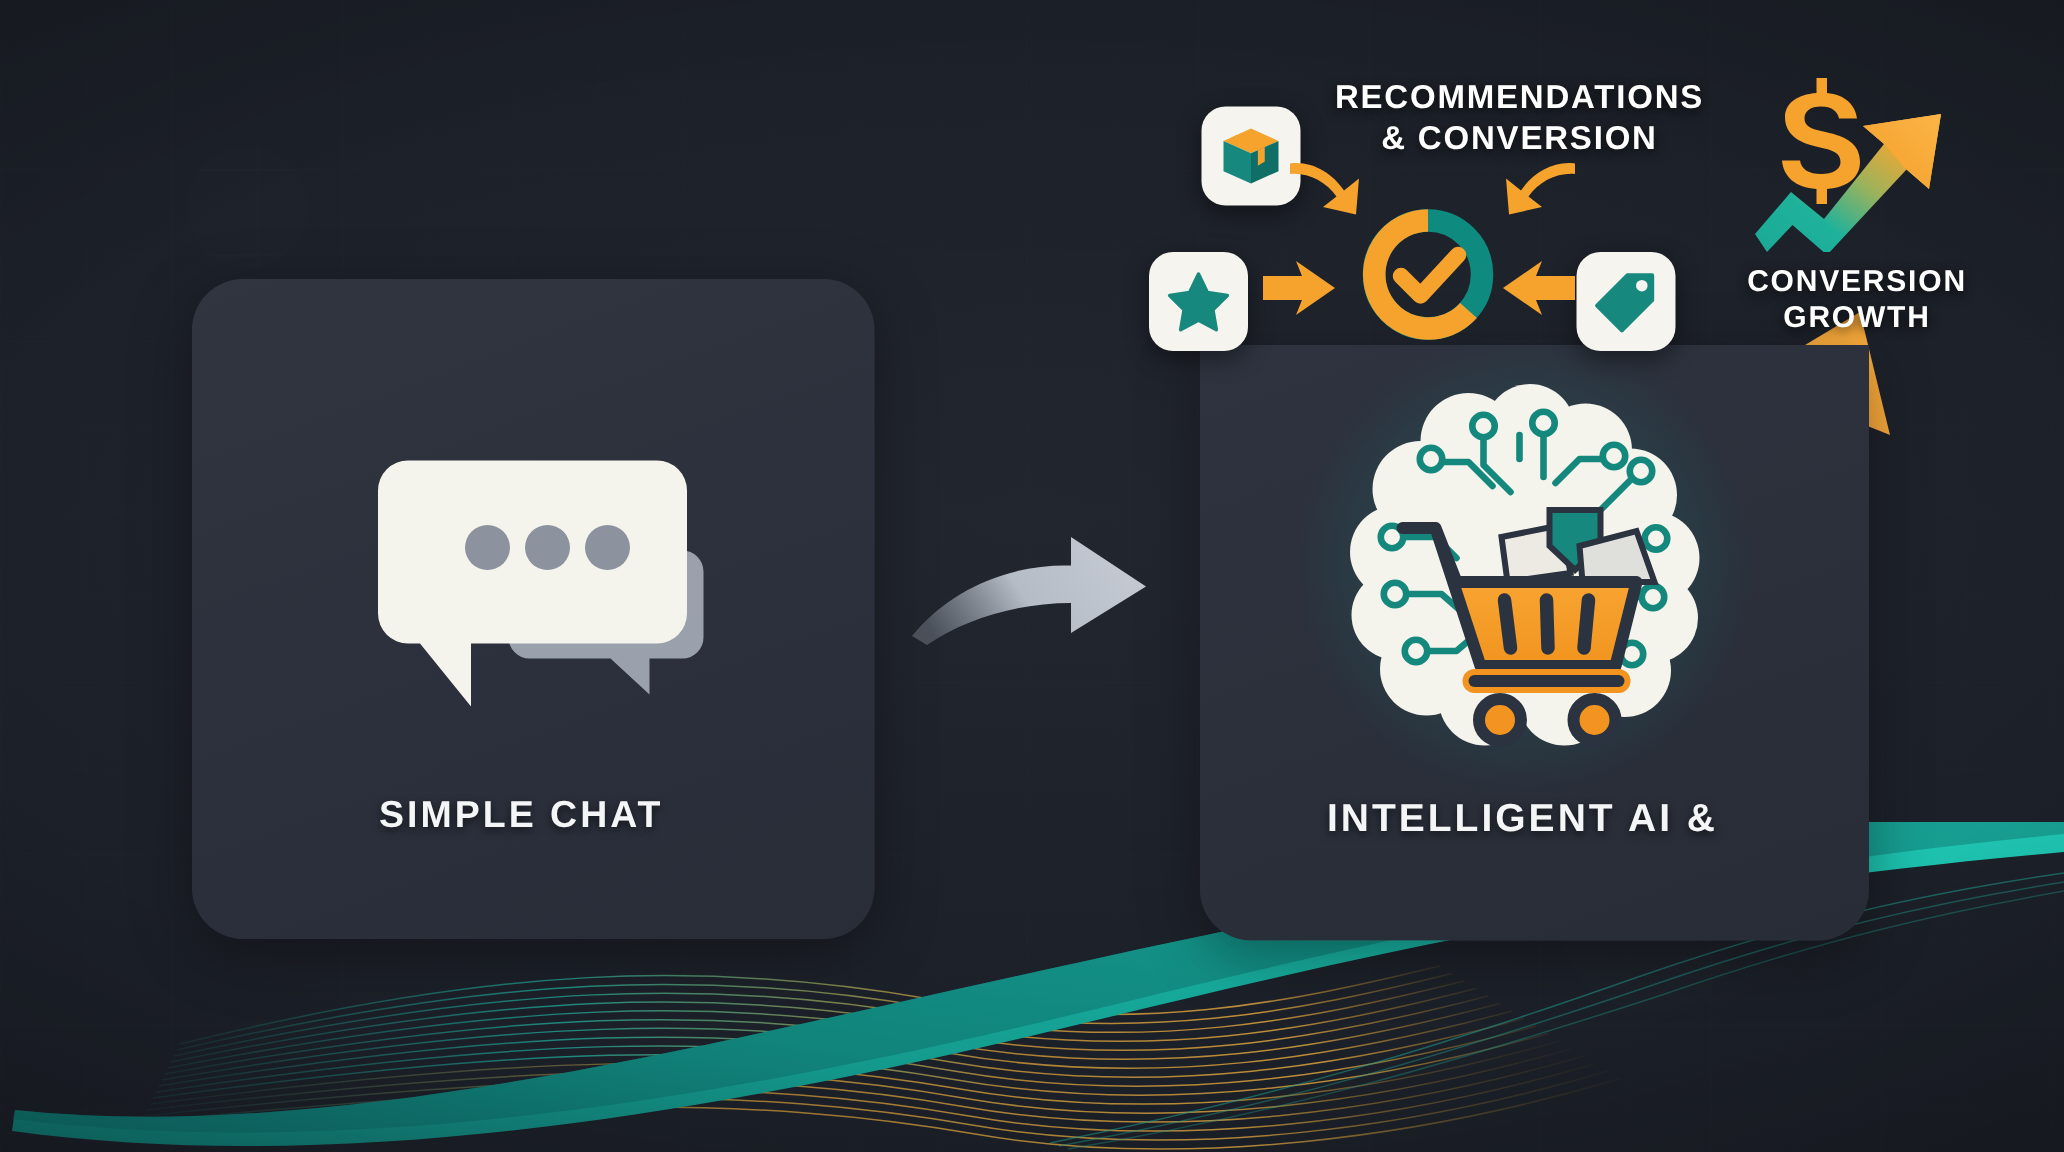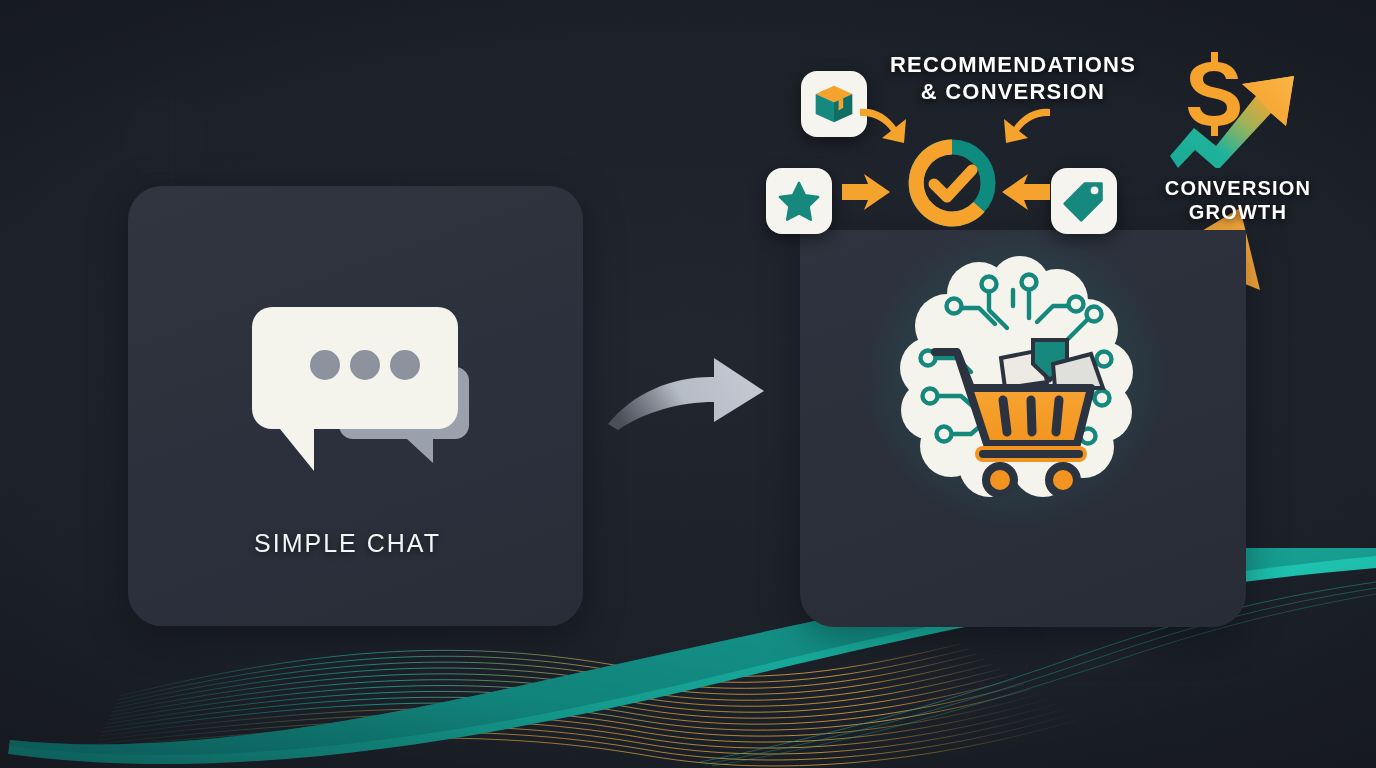--- a/index.html
+++ b/index.html
@@ -57,21 +57,21 @@
     left: 800px; top: 230px;
     width: 446px; height: 397px;
     border-radius: 0 0 34px 34px;
     background: linear-gradient(160deg, #2e333f 0%, #2a2f3a 60%, #272c36 100%);
   }
   .panel-label {
     position: absolute;
     left: 0; right: 16px;
     text-align: center;
     color: #f4f5f7;
-    font-weight: 400;
+    font-weight: 700;
     letter-spacing: 2.0px;
     text-shadow: 0 2px 6px rgba(0,0,0,.6);
     line-height: 1.22;
   }
   .panel-left .panel-label {
     top: 342px;
     font-size: 25px;
   }
   .panel-right .panel-label {
     top: 300px;
@@ -296,21 +296,21 @@
         <stop offset="45%" stop-color="#b6bcc6"></stop>
         <stop offset="100%" stop-color="#c5cad3"></stop>
       </linearGradient>
     </defs>
     <path d="M 4,72 C 30,40 70,24 110,25 L 110,6 L 160,39 L 110,70 L 110,50
              C 76,50 40,60 14,78 Z" fill="url(#midArrowGrad)"></path>
   </svg>
 
   <div class="panel panel-right">
     <div class="panel-label">
-      <br>
+      <span>INTELLIGENT AI &amp;</span><br>
     </div>
   </div>
 
   <div class="brain-wrap">
     <div class="brain-glow"></div>
     <svg viewBox="0 0 242 258" width="242" height="258" style="position:relative">
       <defs>
         <linearGradient id="cartGrad" x1="0" y1="0" x2="0" y2="1">
           <stop offset="0%" stop-color="#fbae3e"></stop>
           <stop offset="100%" stop-color="#f2941f"></stop>

